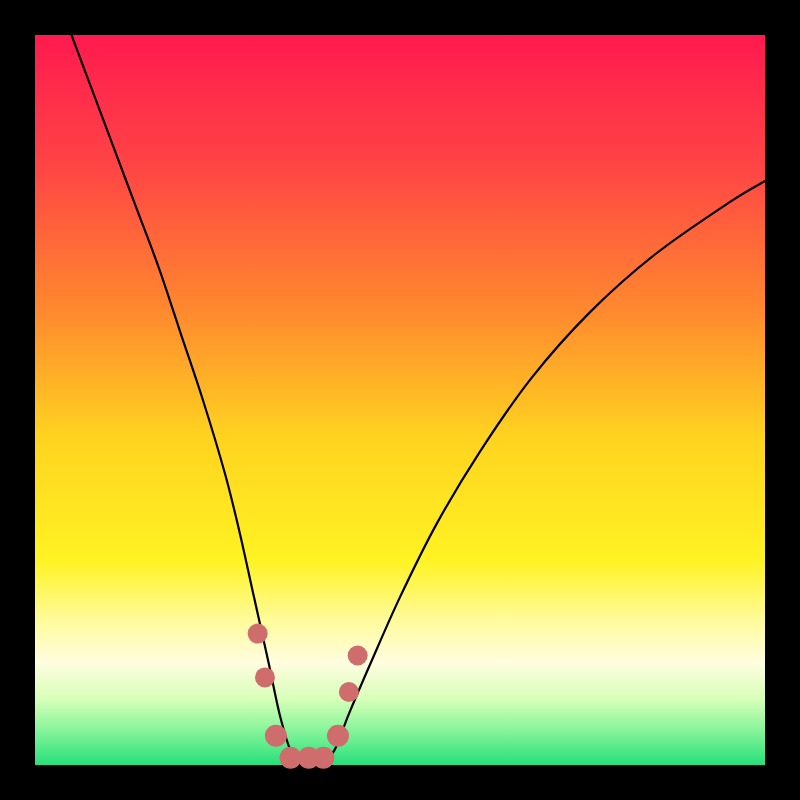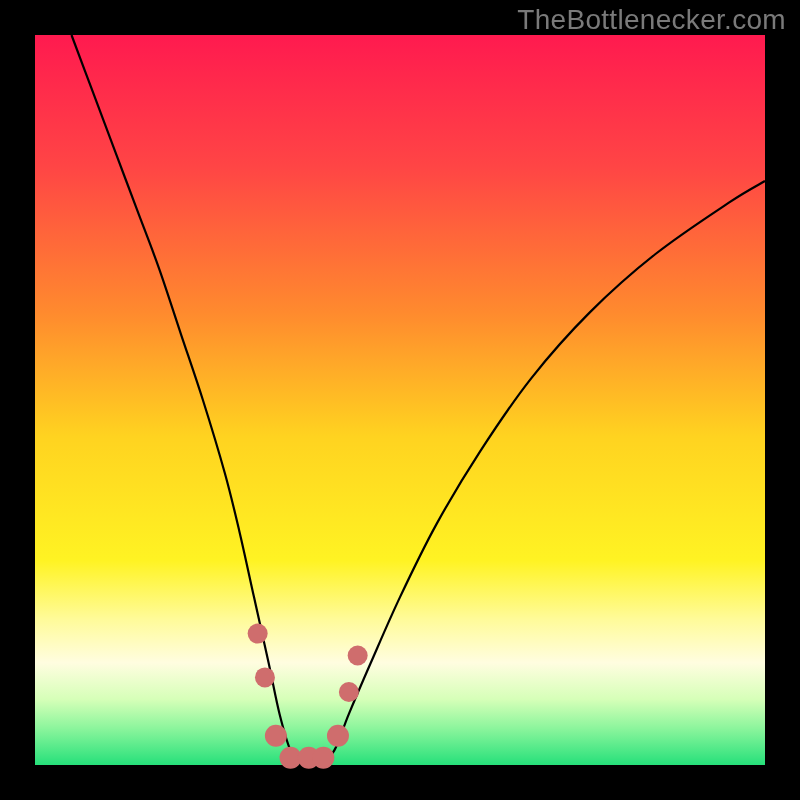--- a/index.html
+++ b/index.html
@@ -55,14 +55,13 @@
         <circle cx="264.95" cy="677.40" r="10" fill="#cf6d6d"></circle>
         <circle cx="275.90" cy="735.80" r="11" fill="#cf6d6d"></circle>
         <circle cx="290.50" cy="757.70" r="11" fill="#cf6d6d"></circle>
         <circle cx="308.75" cy="757.70" r="11" fill="#cf6d6d"></circle>
         <circle cx="323.35" cy="757.70" r="11" fill="#cf6d6d"></circle>
         <circle cx="337.95" cy="735.80" r="11" fill="#cf6d6d"></circle>
         <circle cx="348.90" cy="692.00" r="10" fill="#cf6d6d"></circle>
         <circle cx="357.66" cy="655.50" r="10" fill="#cf6d6d"></circle>
       </g>
   </svg>
-  <div class="watermark">TheBottlenecker.com</div>
 </div>
 
 </body></html>

